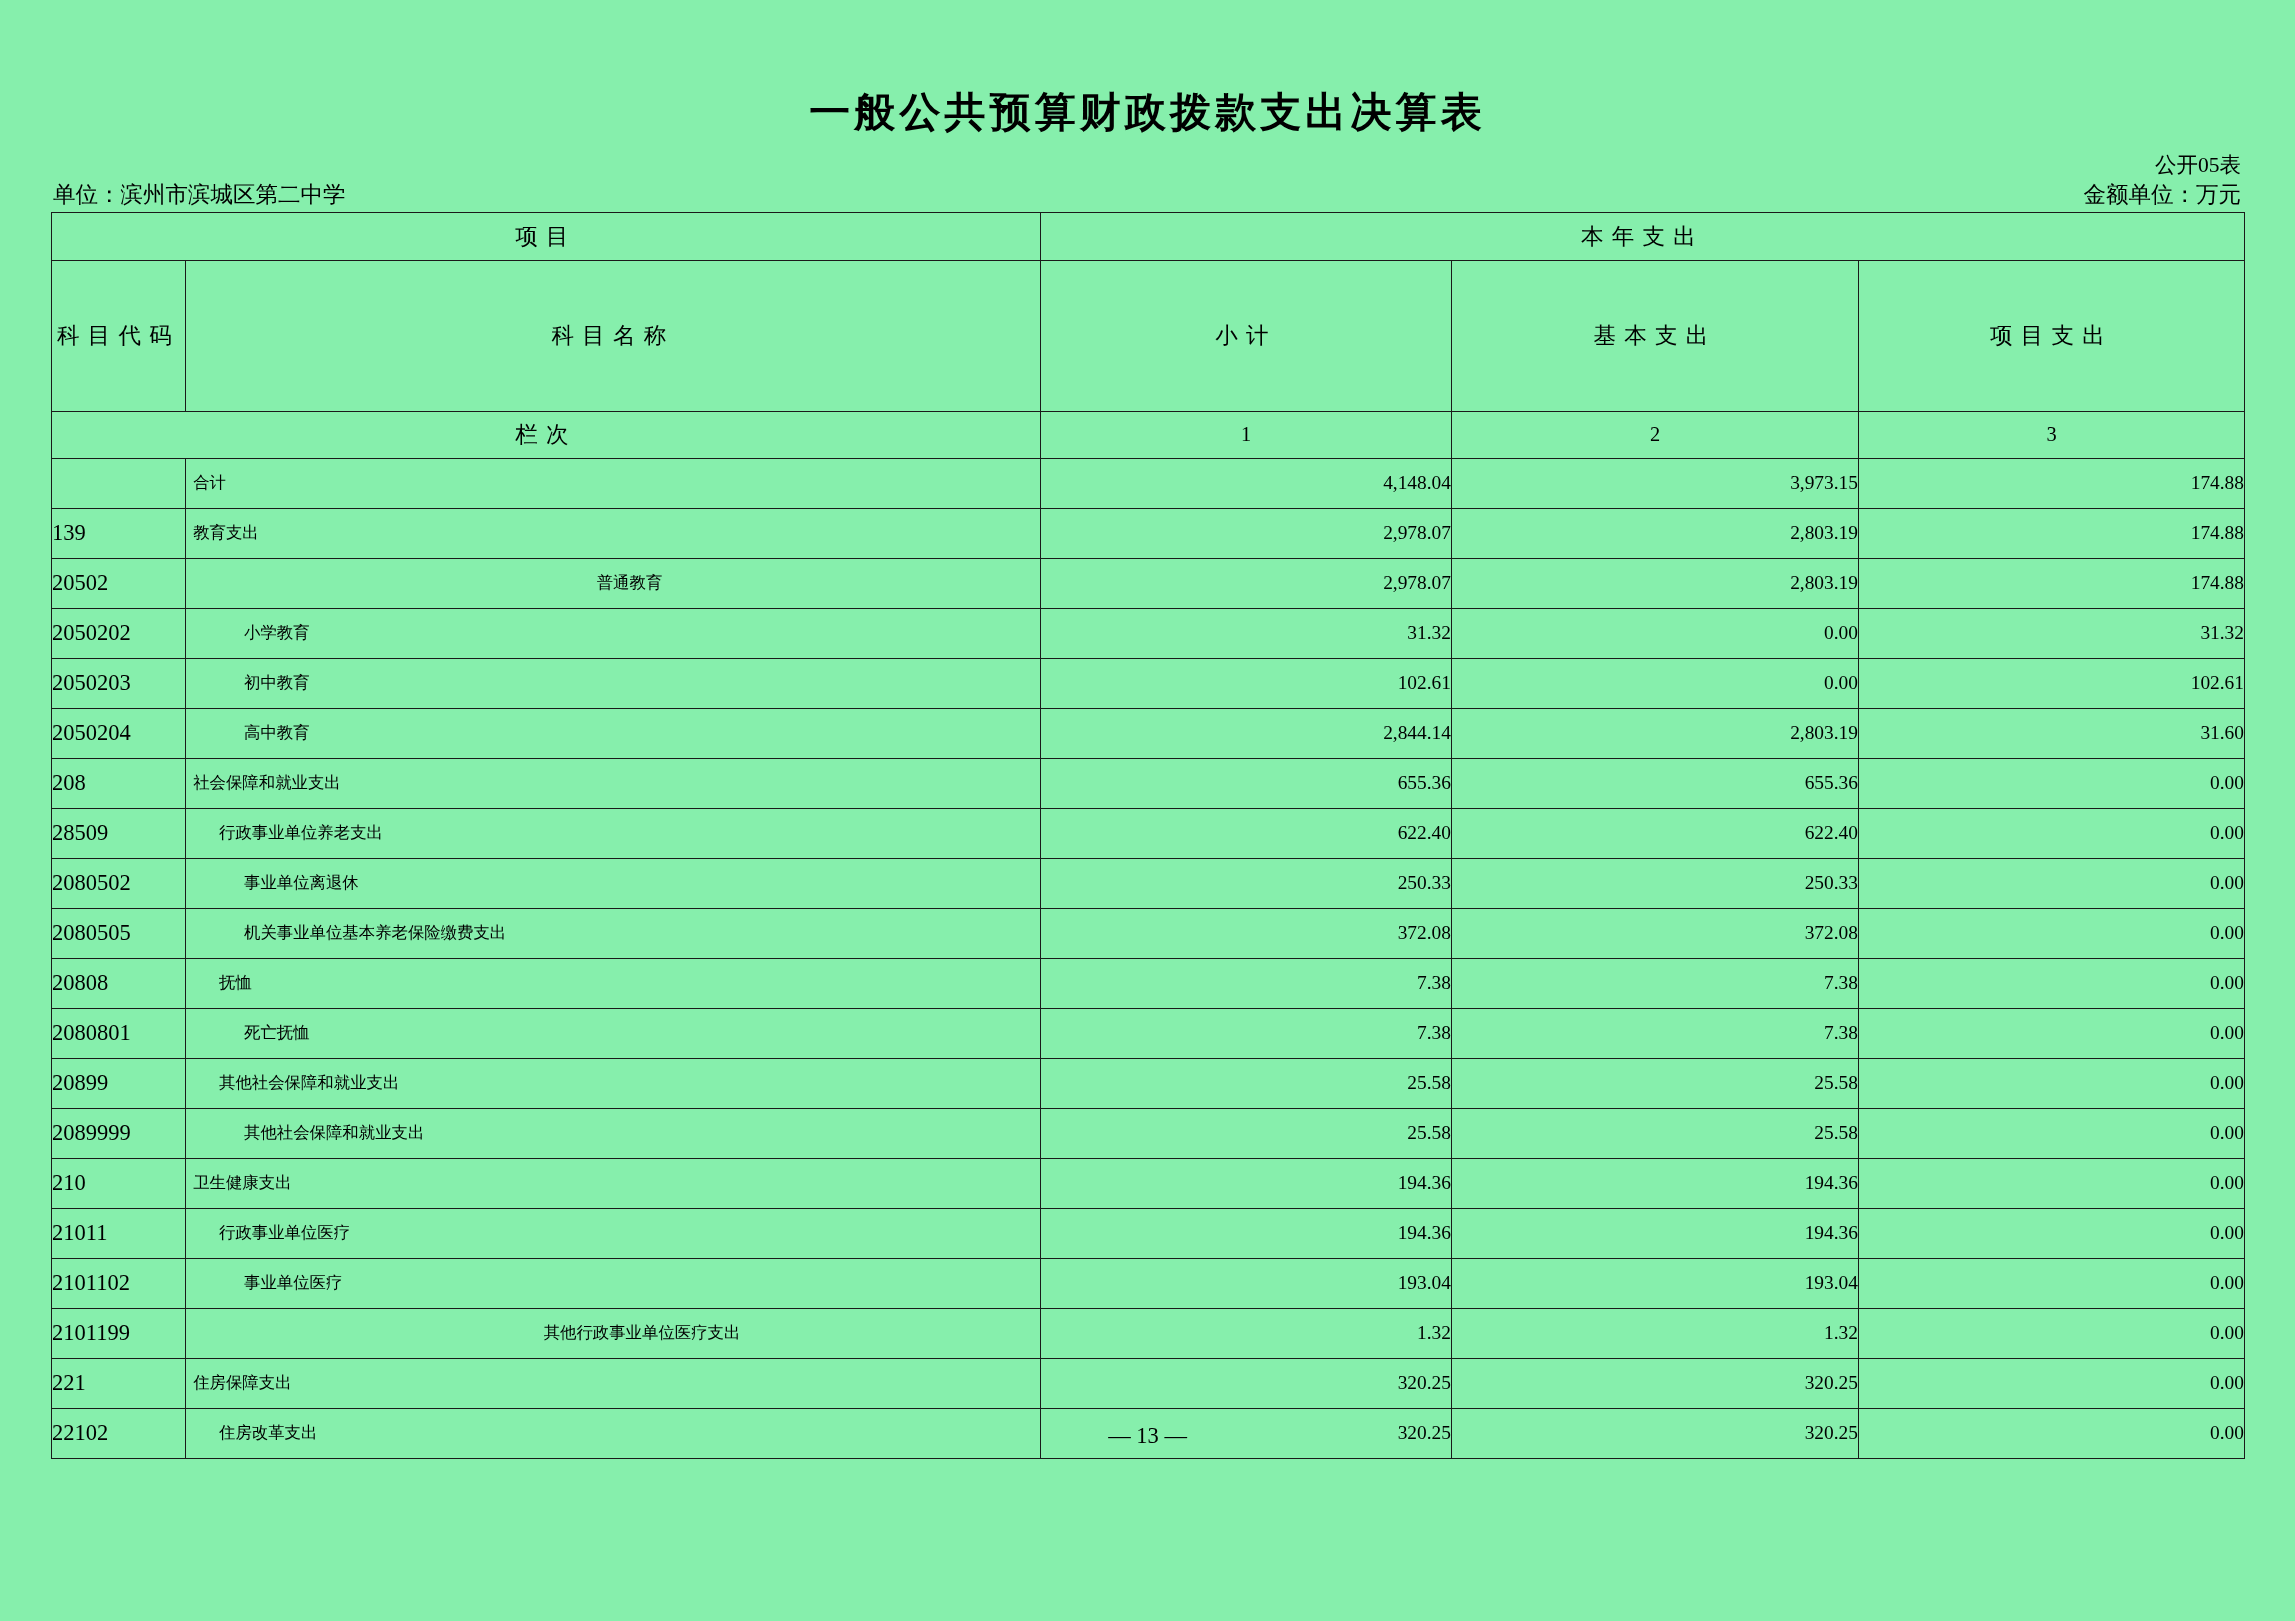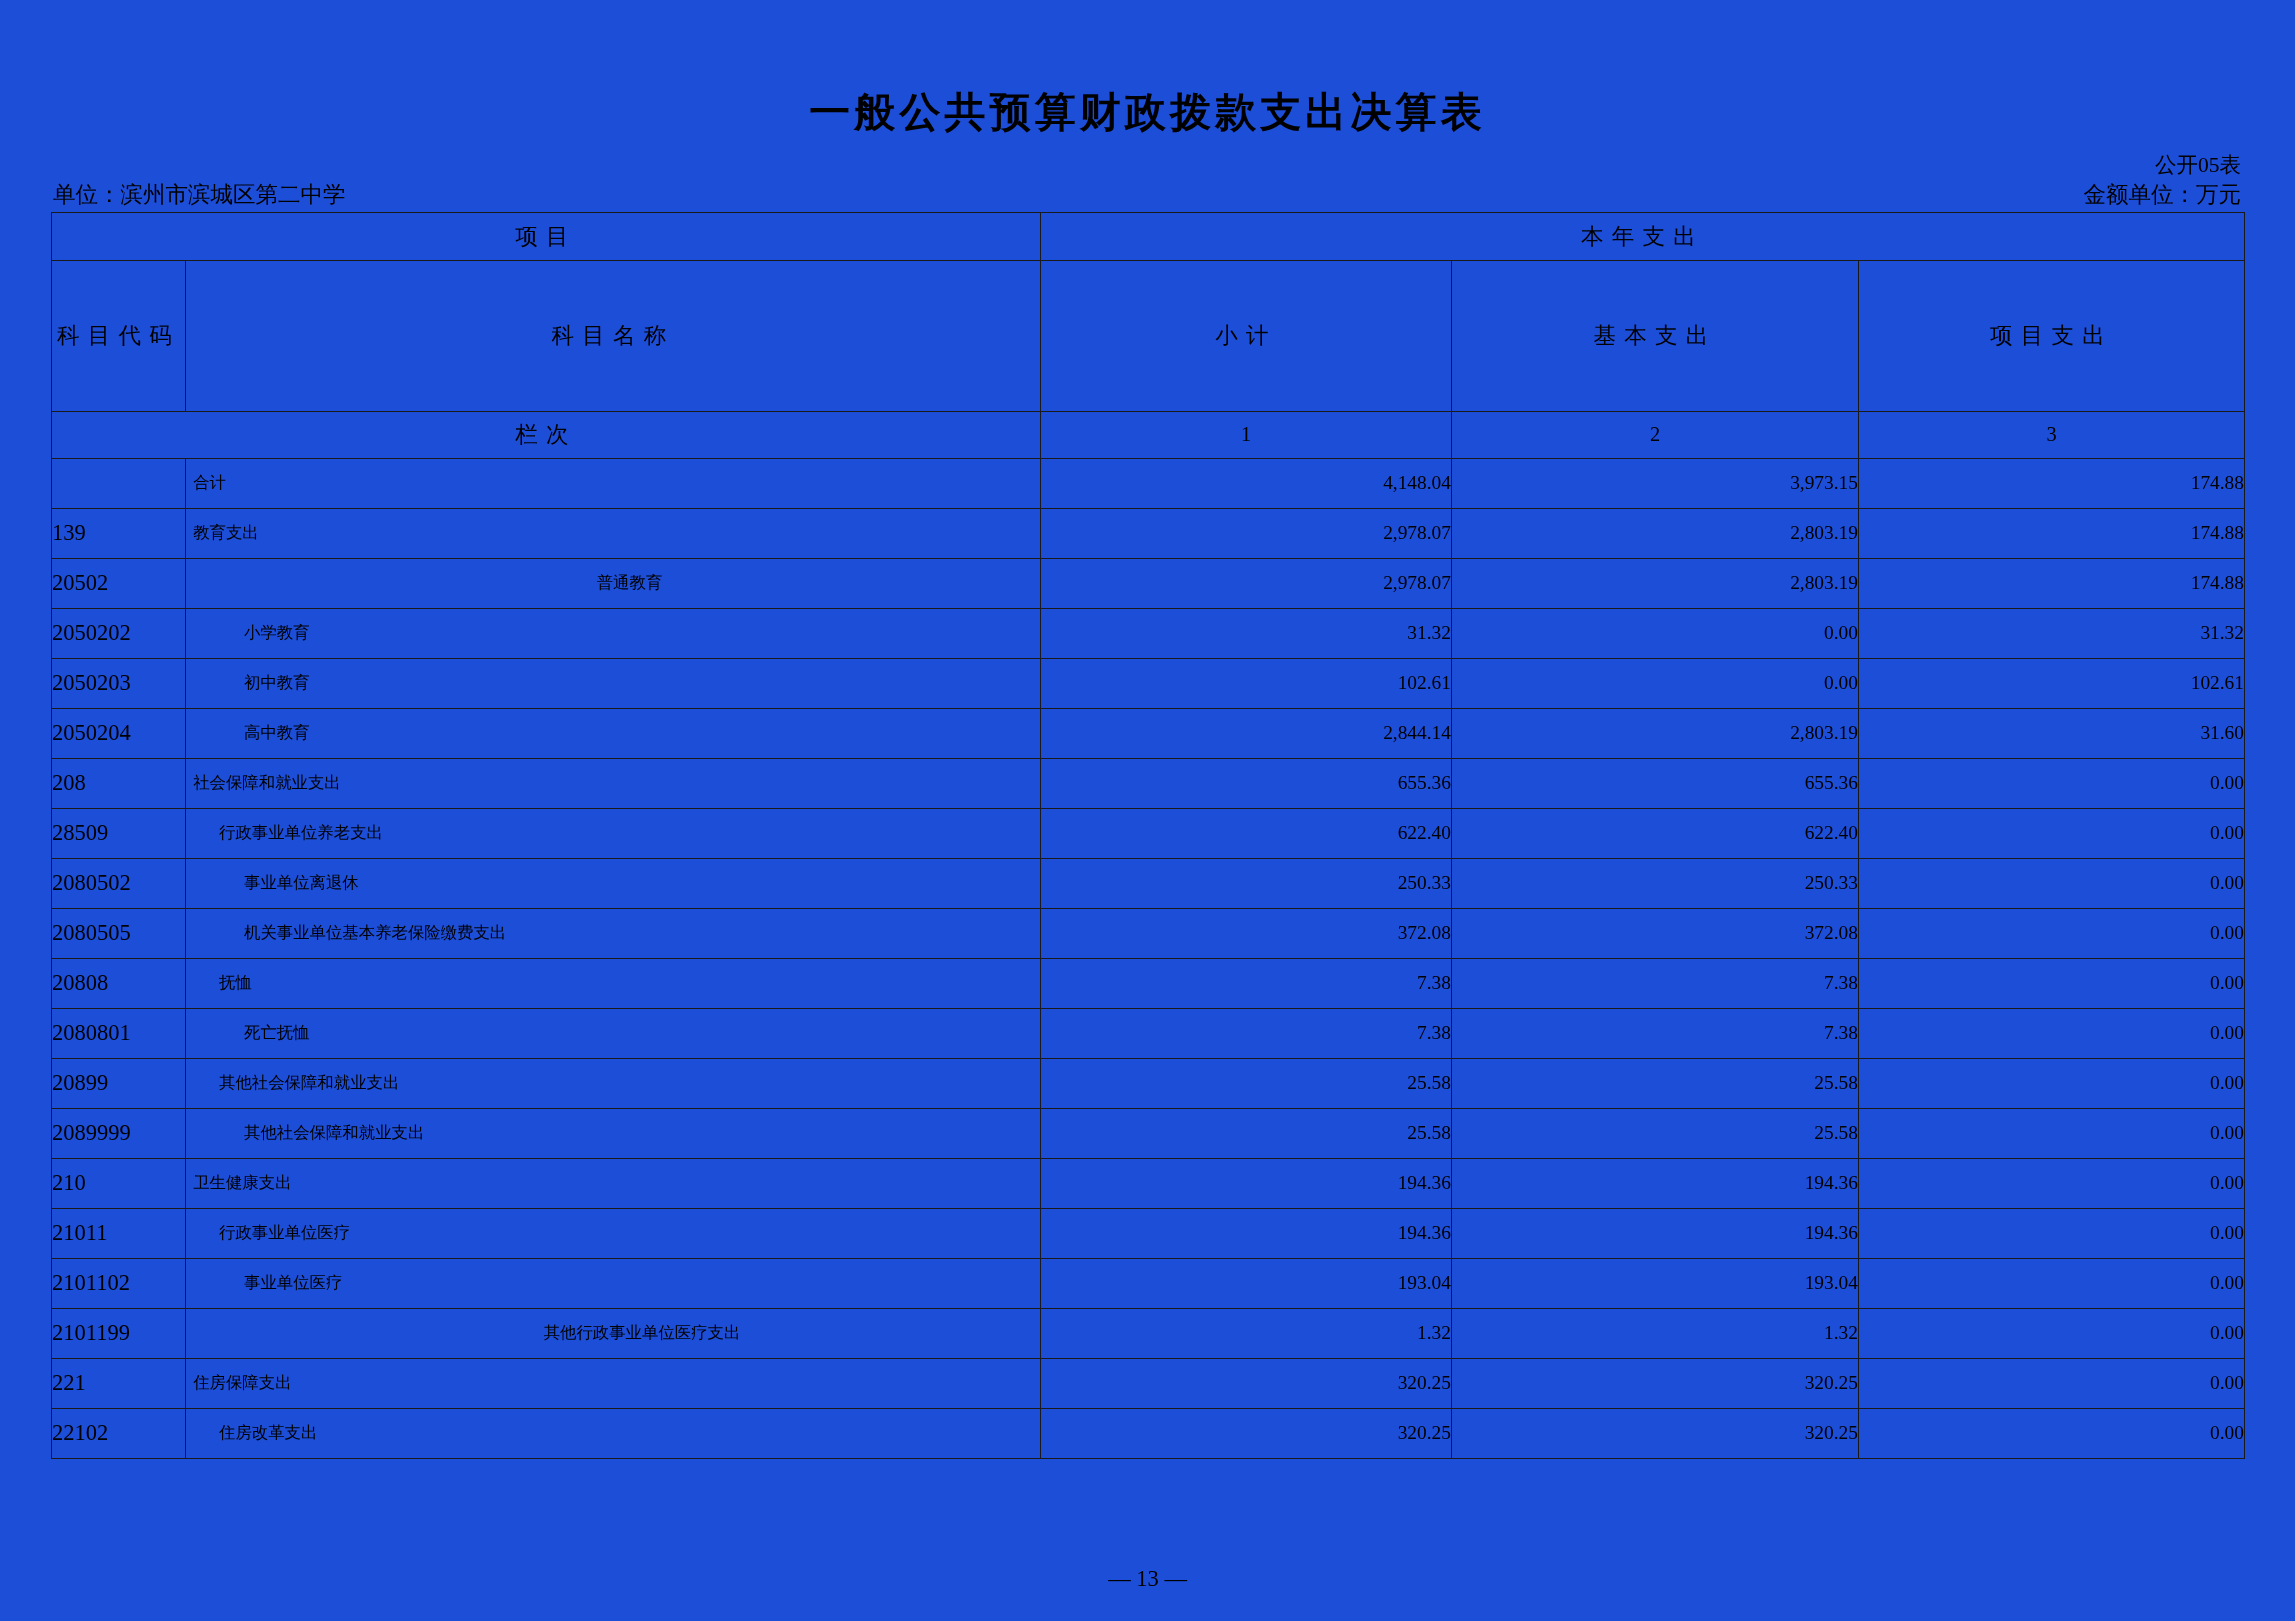--- a/index.html
+++ b/index.html
@@ -1,20 +1,20 @@
 <!DOCTYPE html>
 <html style="font-size:8.2px"><head>
 <meta charset="utf-8">
 <style>
   html,body{margin:0;padding:0;background:#ffffff;}
   .page{
     position:relative;
     width:2295px;
     height:1622px;
-    background:#1d4ed8;
+    background:#86efac;
     color:#000;
     font-family:"Liberation Serif","DejaVu Serif",serif;
     overflow:hidden;
   }
   .title{
     padding-top:92px;
     text-align:center;
     font-family:"Liberation Sans","DejaVu Sans",sans-serif;
     font-weight:bold;
     font-size:41px;
@@ -73,21 +73,21 @@
     text-align:left;
   }
   td.val{
     font-size:19.4px;
     text-align:right;
     padding-right:9.2px;
   }
   .footer{
     position:absolute;
     left:0;
-    top:1568px;
+    top:1425px;
     width:100%;
     text-align:center;
     font-size:22.5px;
     line-height:1;
   }
 </style>
 </head>
 <body>
 
 <div class="page">

